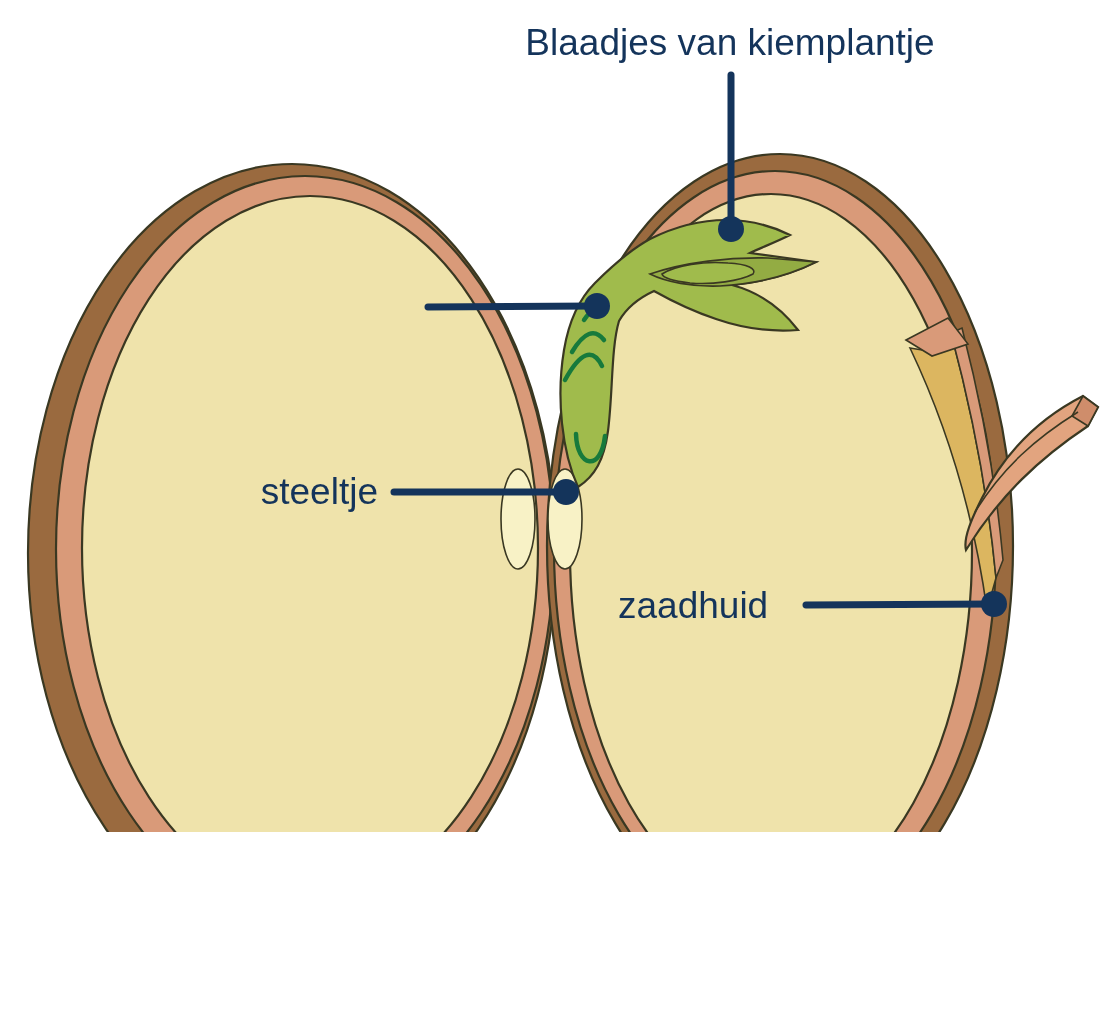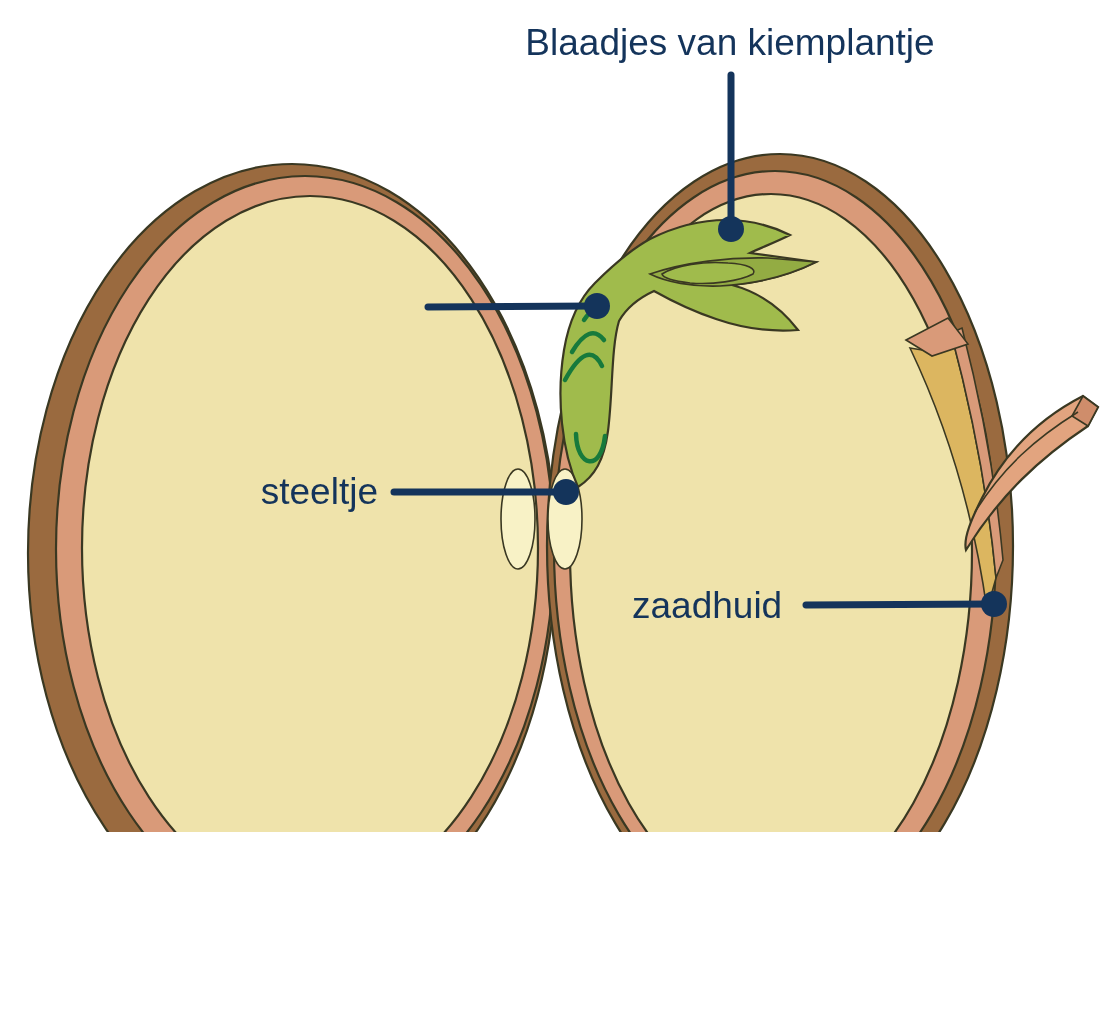--- a/index.html
+++ b/index.html
@@ -91,15 +91,15 @@
       <circle cx="343" cy="863" r="13" fill="#14345b"></circle>
       <circle cx="758" cy="862" r="13" fill="#14345b"></circle>
     </g>
   </svg>
 
   <div class="lbl center" style="left:730px;top:22px;">Blaadjes van kiemplantje</div>
 
 
   <div class="lbl" style="right:742px;top:471px;">steeltje</div>
 
-  <div class="lbl" style="left:618px;top:585px;margin-left:14px;">zaadhuid</div>
+  <div class="lbl" style="left:618px;top:585px;">zaadhuid</div>
 
 </div>
 
 </body></html>

